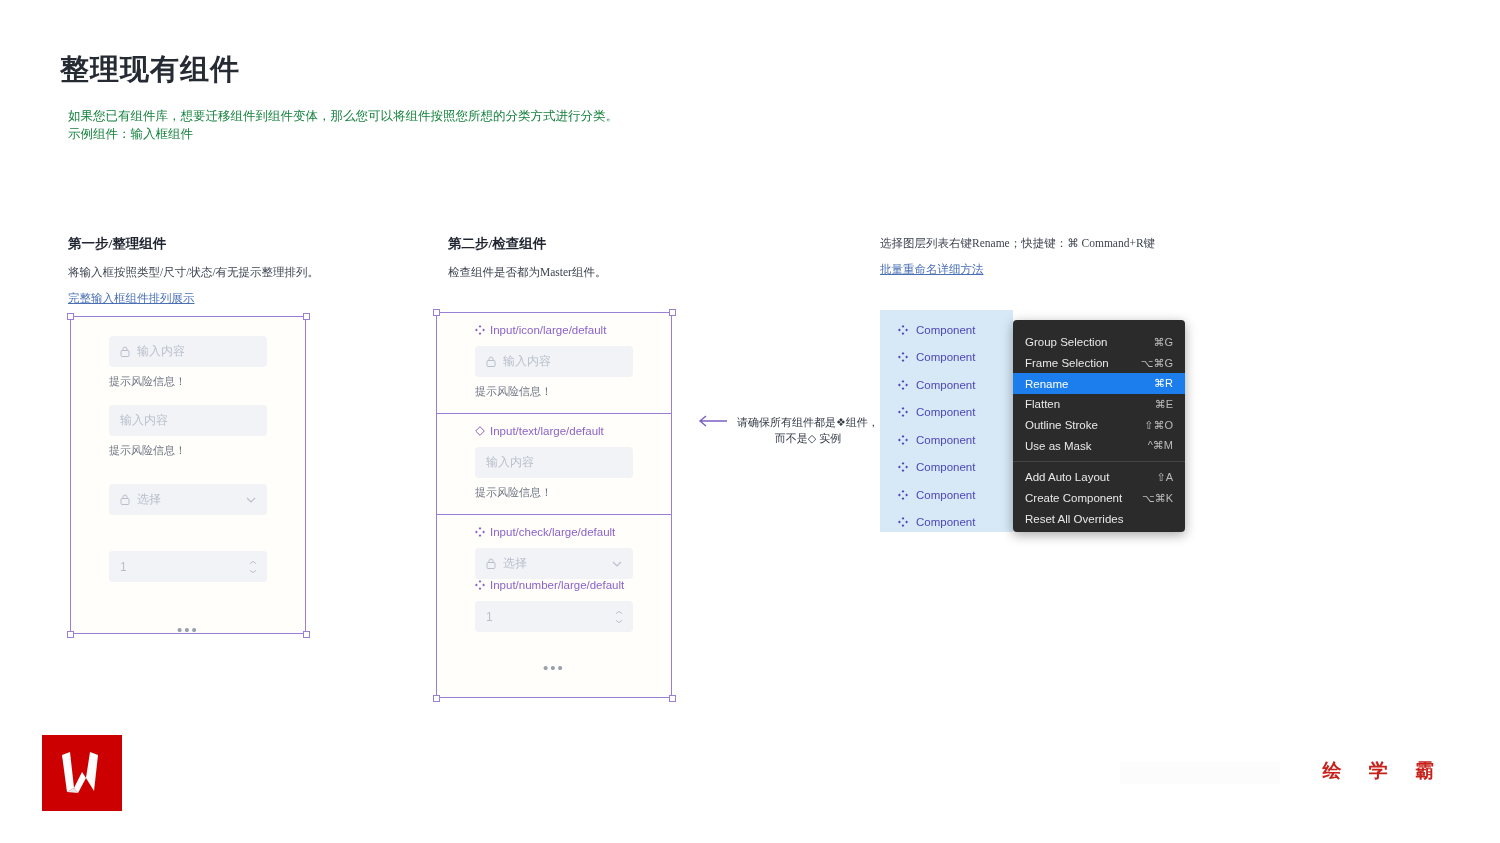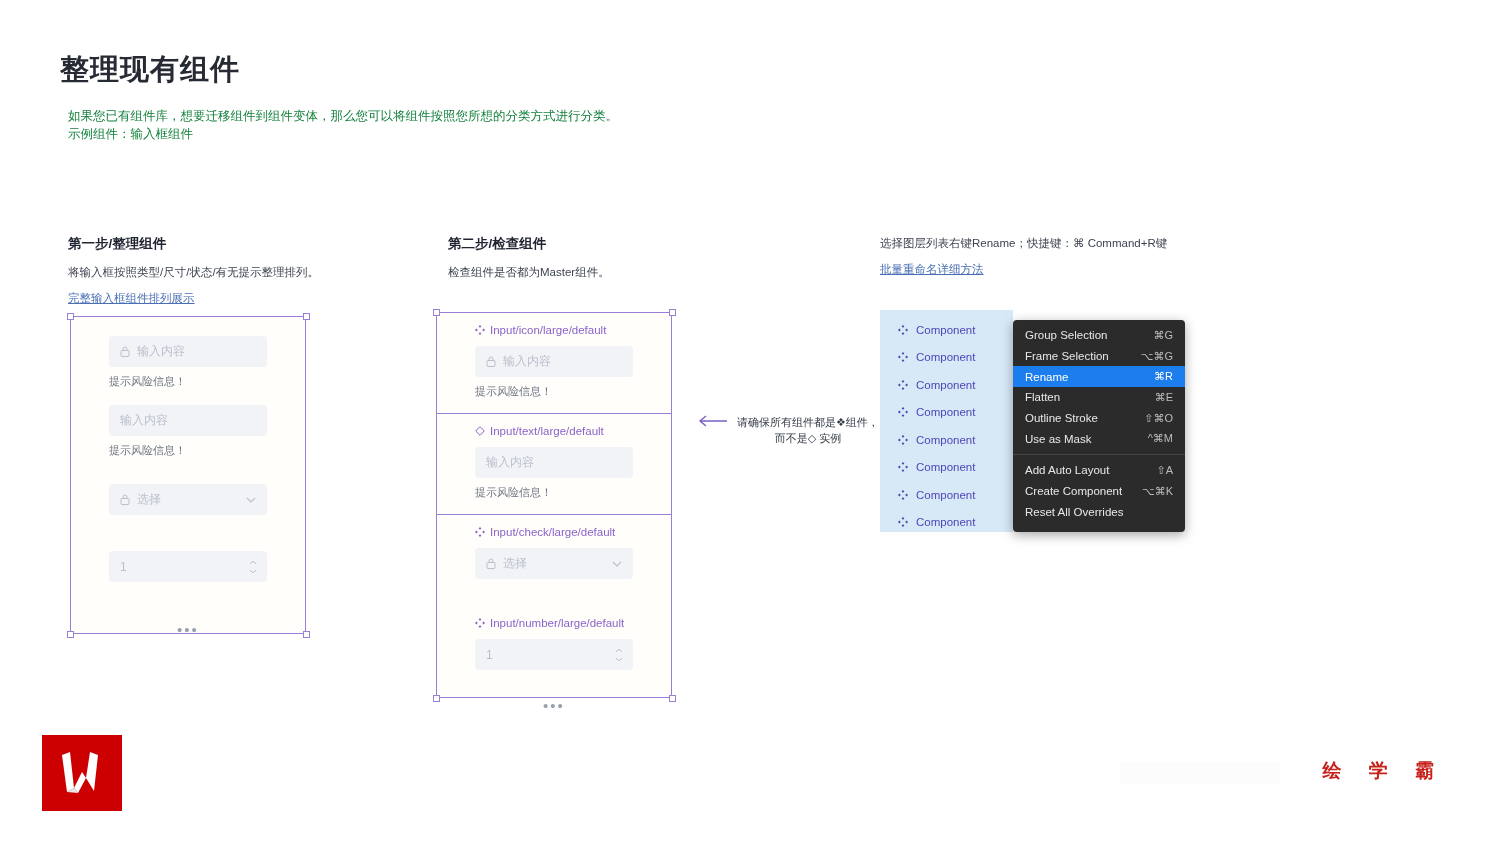--- a/index.html
+++ b/index.html
@@ -17,21 +17,21 @@
     font-size: 29px; font-weight: bold; color: #262b33;
     letter-spacing: 1px;
   }
   .intro {
     position: absolute; left: 68px; top: 107px;
     font-size: 12.5px; color: #15803d; line-height: 18px;
   }
   .intro div { white-space: nowrap; }
 
   
-  .col { position: absolute; top: 235px; }
+  .col { position: absolute; top: 235px; font-family: Liberation Serif, serif; }
   .col-1 { left: 68px; width: 360px; }
   .col-2 { left: 448px; width: 400px; }
   .col-3 { left: 880px; width: 450px; }
 
   .col-title {
     font-size: 13.5px; font-weight: bold; color: #1f2430;
     margin-bottom: 11px; white-space: nowrap;
   }
   .col-desc {
     font-size: 11.5px; color: #3d4350; line-height: 17px; white-space: nowrap;
@@ -111,21 +111,21 @@
     display: flex; align-items: center; gap: 8px;
     height: 27.5px; padding-left: 18px;
     font-size: 11.5px; color: #4e46b8;
   }
   .menu {
     position: absolute; left: 1013px; top: 320px;
     width: 172px; height: 212px;
     background: #2b2b2b;
     border-radius: 4px;
     box-shadow: 0 3px 12px rgba(0,0,0,.35);
-    overflow: hidden; padding-top: 5px;
+    overflow: hidden; padding-top: 12px;
   }
   .menu-item {
     display: flex; align-items: center; justify-content: space-between;
     height: 20.7px; padding: 0 12px;
     font-size: 11.5px; color: #e8e8e8;
   }
   .menu-item.active { background: #1c7ded; color: #ffffff; }
   .menu-item .sc { color: #bcbcbc; font-size: 11px; }
   .menu-item.active .sc { color: #ffffff; }
   .menu-sep { height: 1px; background: #454545; margin: 5px 0; }
@@ -276,21 +276,21 @@
             </svg>
         </span>
         <span>选择</span>
         <span class="chev">
           <svg width="10" height="6" viewBox="0 0 10 6">
               <path d="M1 1l4 4 4-4" fill="none" stroke="#b9bfcb" stroke-width="1.1"></path>
             </svg>
         </span>
       </div>
 
-      <div class="cmp-label" style="margin-top:38px;">
+      <div class="cmp-label" style="">
         <svg width="10" height="10" viewBox="0 0 10 10">
             <path d="M5 0l1.4 1.4L5 2.8 3.6 1.4zM10 5L8.6 6.4 7.2 5l1.4-1.4zM5 7.2l1.4 1.4L5 10 3.6 8.6zM2.8 5L1.4 6.4 0 5l1.4-1.4z" fill="#8b62c9"></path>
           </svg>
         <span>Input/number/large/default</span>
       </div>
       <div class="ctl" style="margin-top:10px;">
         <span>1</span>
         <span class="spin">
           <svg width="8" height="4" viewBox="0 0 8 4">
               <path d="M1 3.2l3-2.4 3 2.4" fill="none" stroke="#b9bfcb" stroke-width="1"></path>

